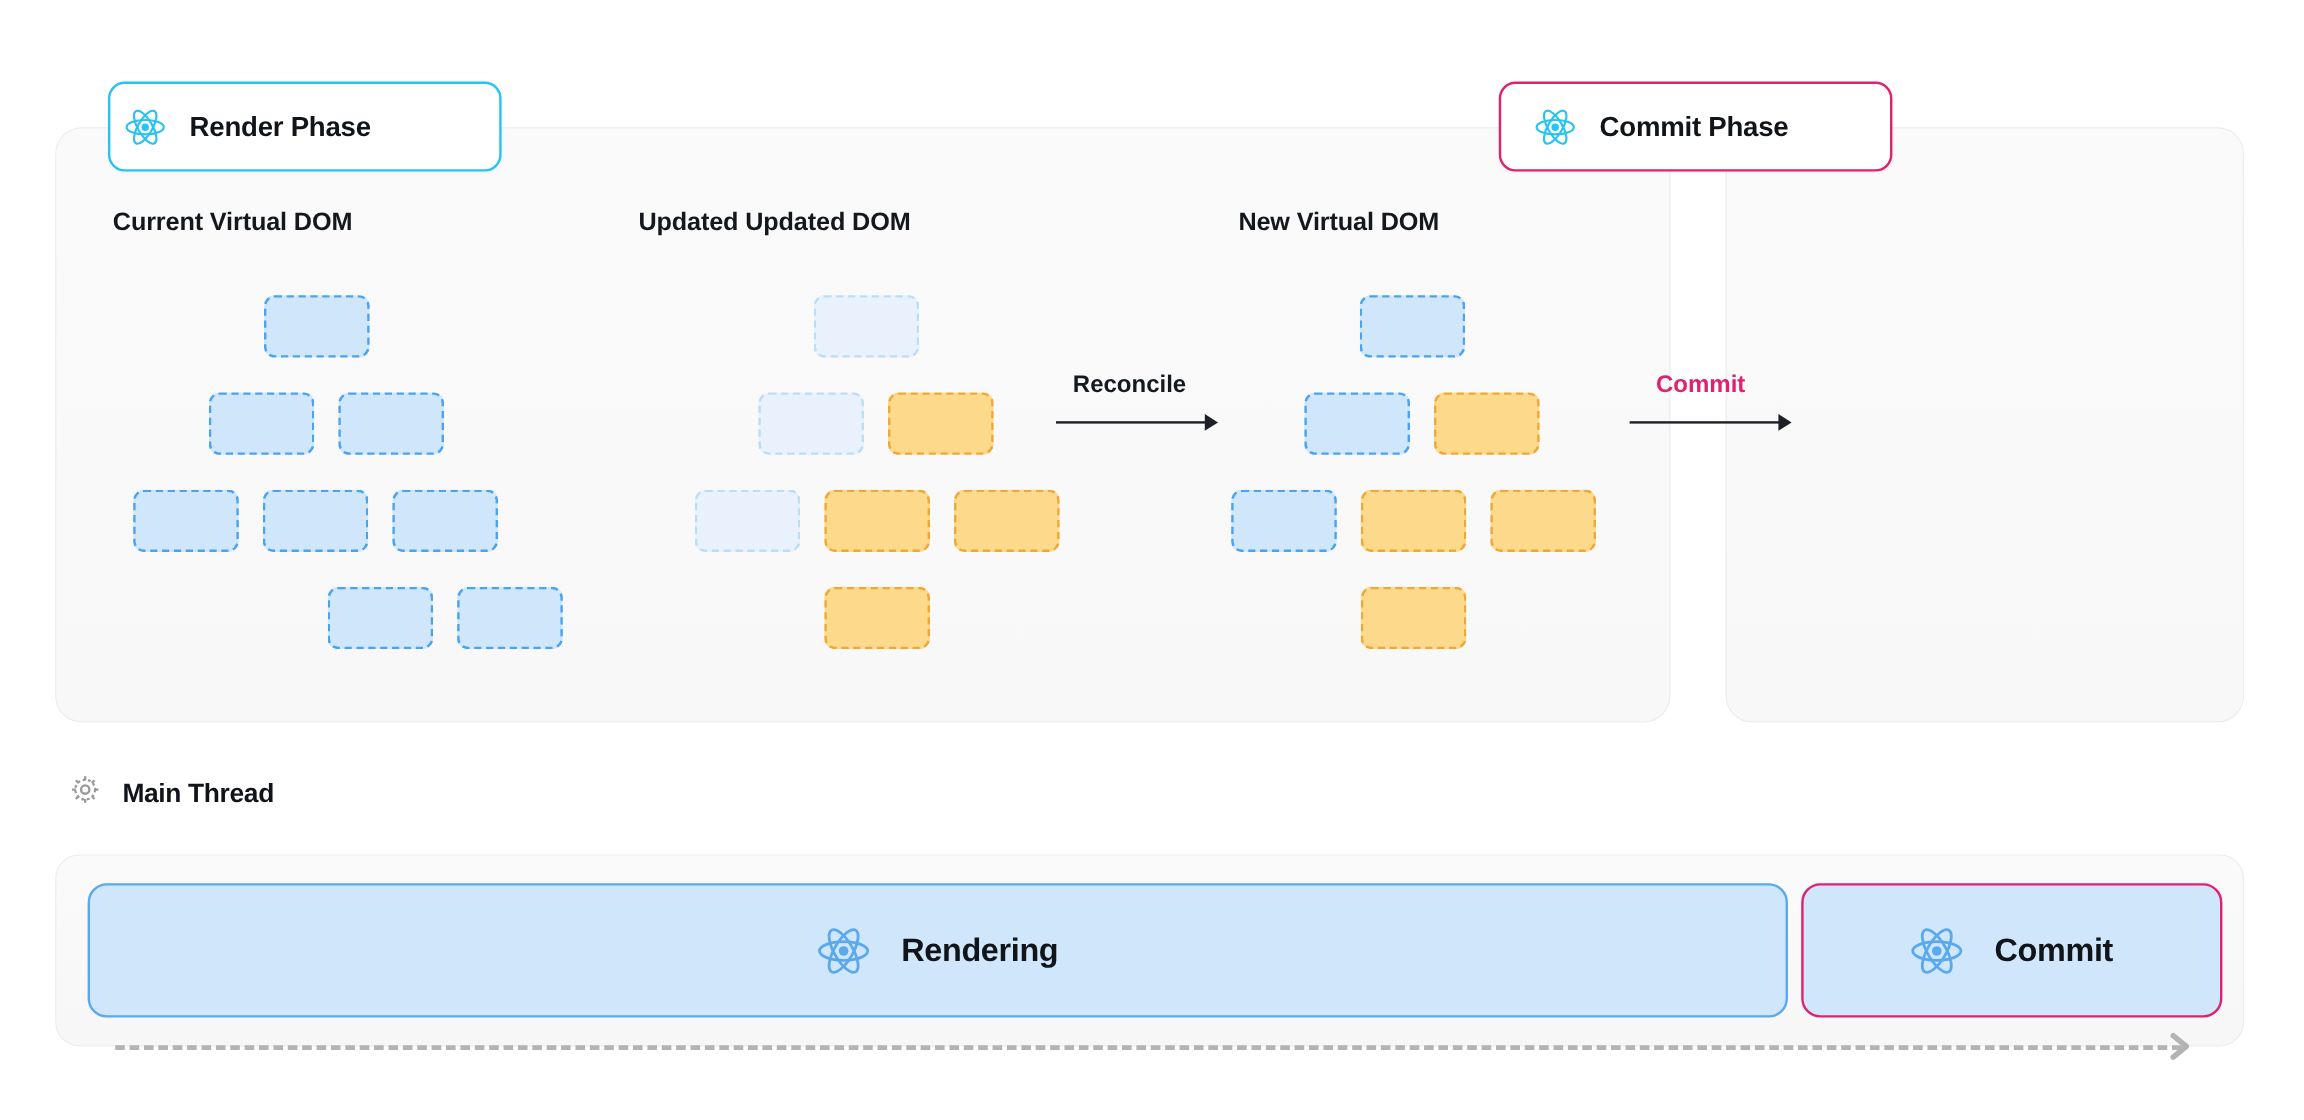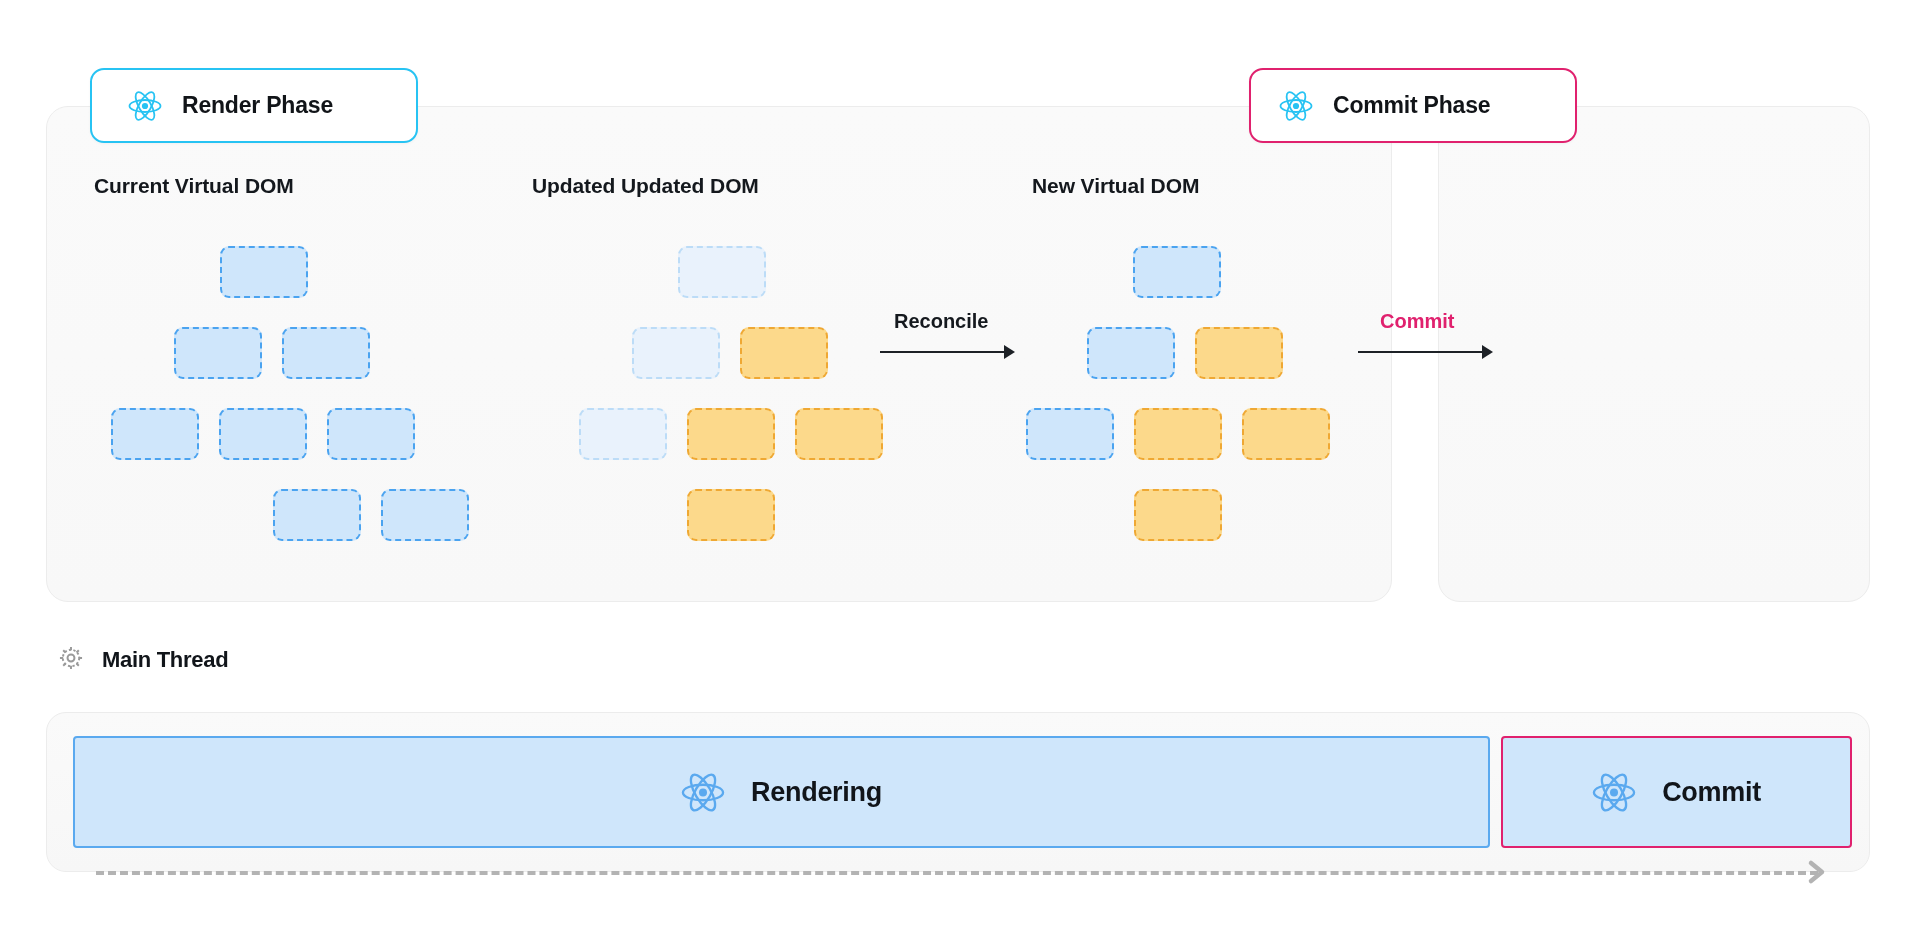--- a/index.html
+++ b/index.html
@@ -35,21 +35,21 @@
     font-weight: 700;
     color: #111418;
     letter-spacing: -0.2px;
     white-space: nowrap;
   }
   #badge-render {
     left: 90px;
     top: 68px;
     width: 328px;
     height: 75px;
-    padding: 0 36px;
+    padding: 0 12px;
     border: 2.5px solid #27c3f3;
   }
   #badge-commit {
     left: 1249px;
     top: 68px;
     width: 328px;
     height: 75px;
     padding: 18px 28px;
     border: 2.5px solid #e0216e;
   }
@@ -176,21 +176,21 @@
     background: linear-gradient(180deg,#fafafa 0%, #f7f7f7 100%);
     border: 1px solid #ececec;
     border-radius: 20px;
     box-sizing: border-box;
   }
   .thread-bar {
     position: absolute;
     top: 736px;
     height: 112px;
     background: #cfe6fb;
-    border-radius: 4px;
+    border-radius: 16px;
     display: flex;
     align-items: center;
     justify-content: center;
     gap: 26px;
     box-sizing: border-box;
   }
   #bar-rendering {
     left: 73px;
     width: 1417px;
     border: 2.5px solid #5aa9ef;

